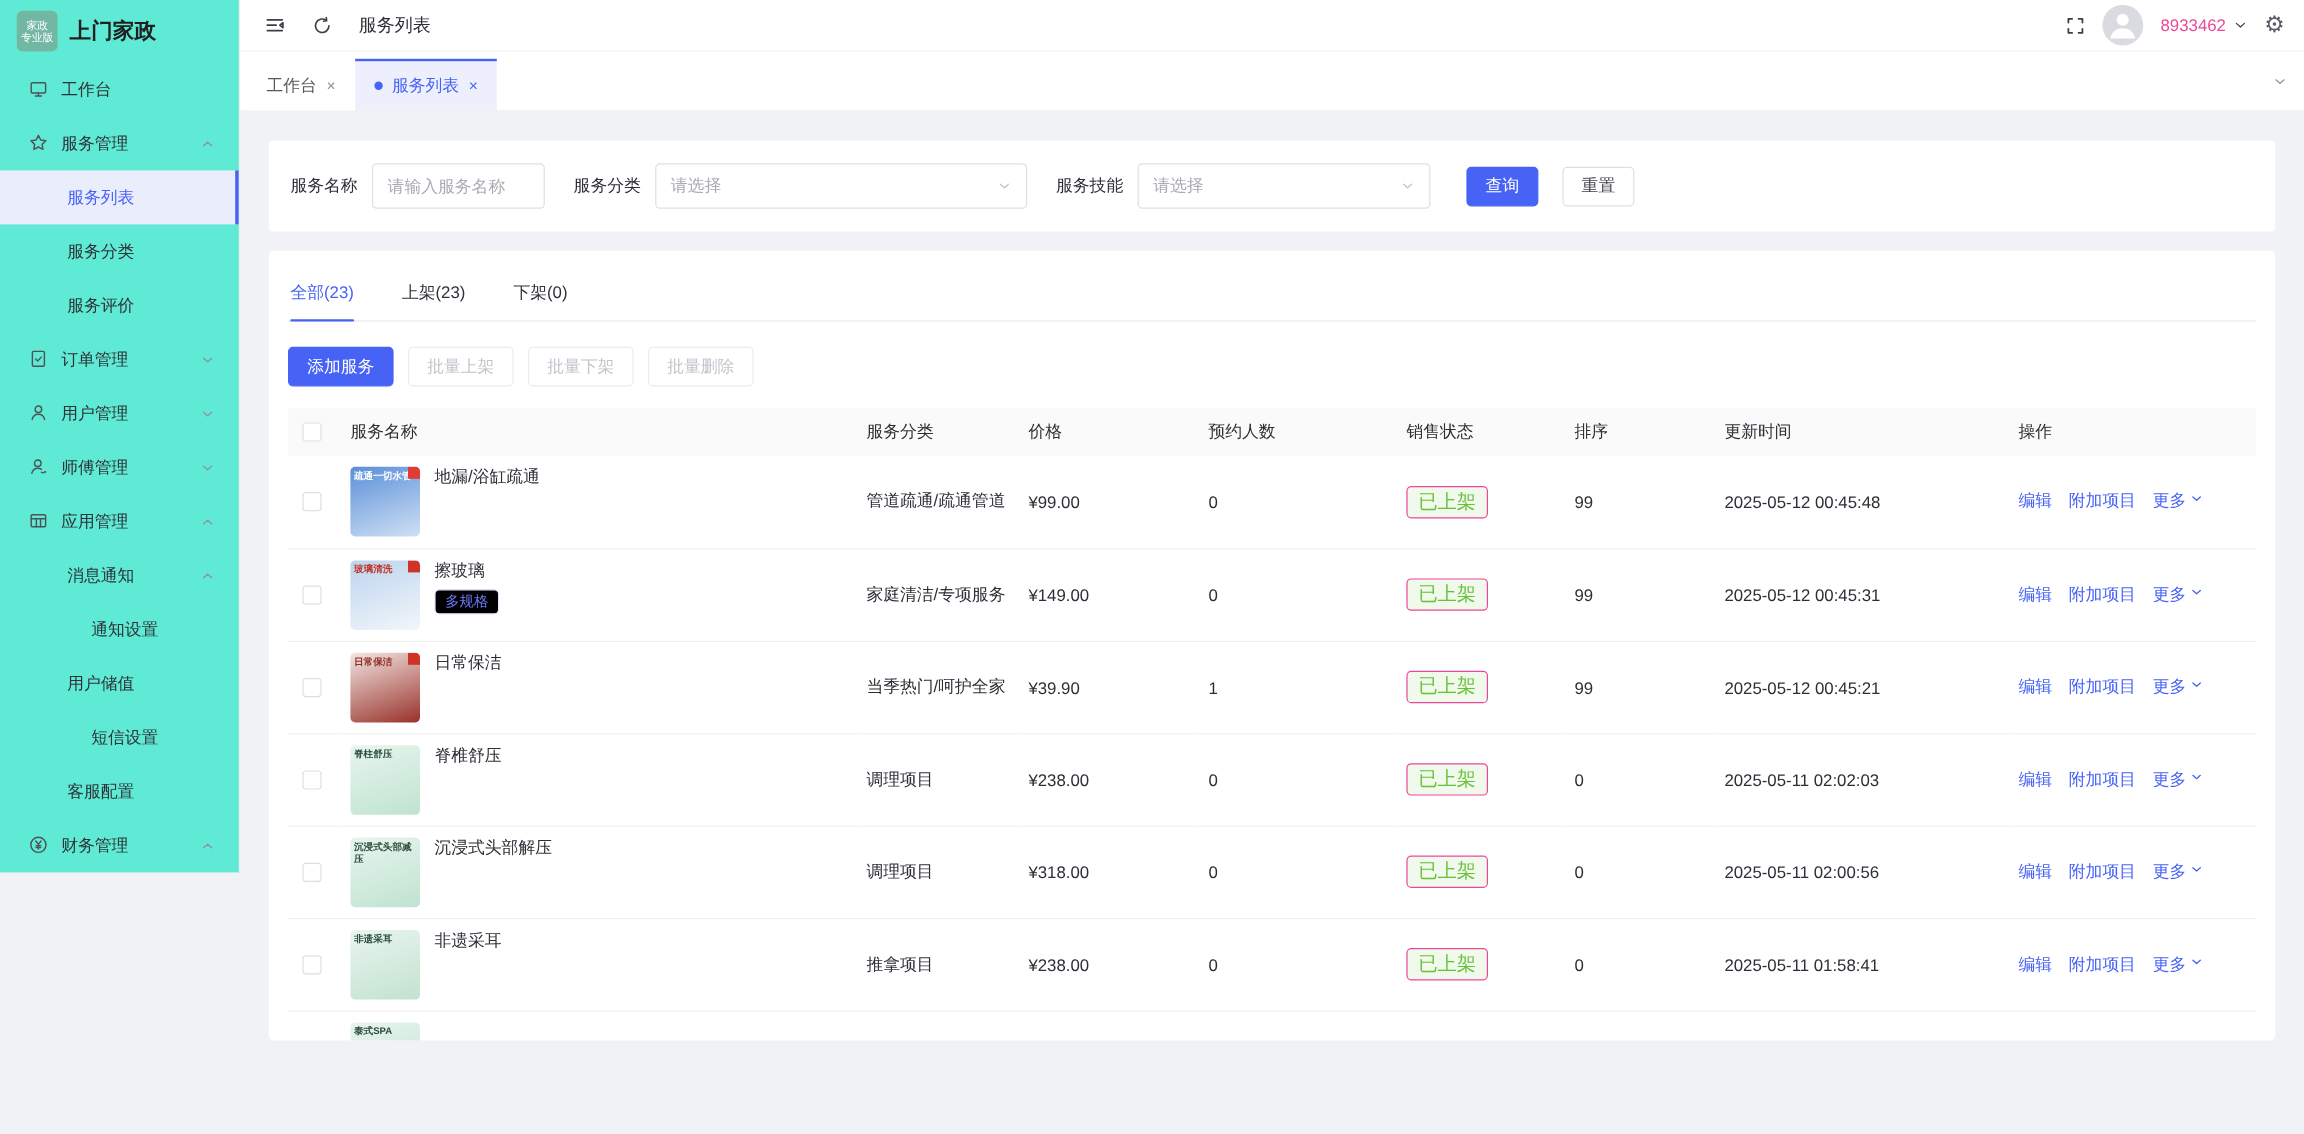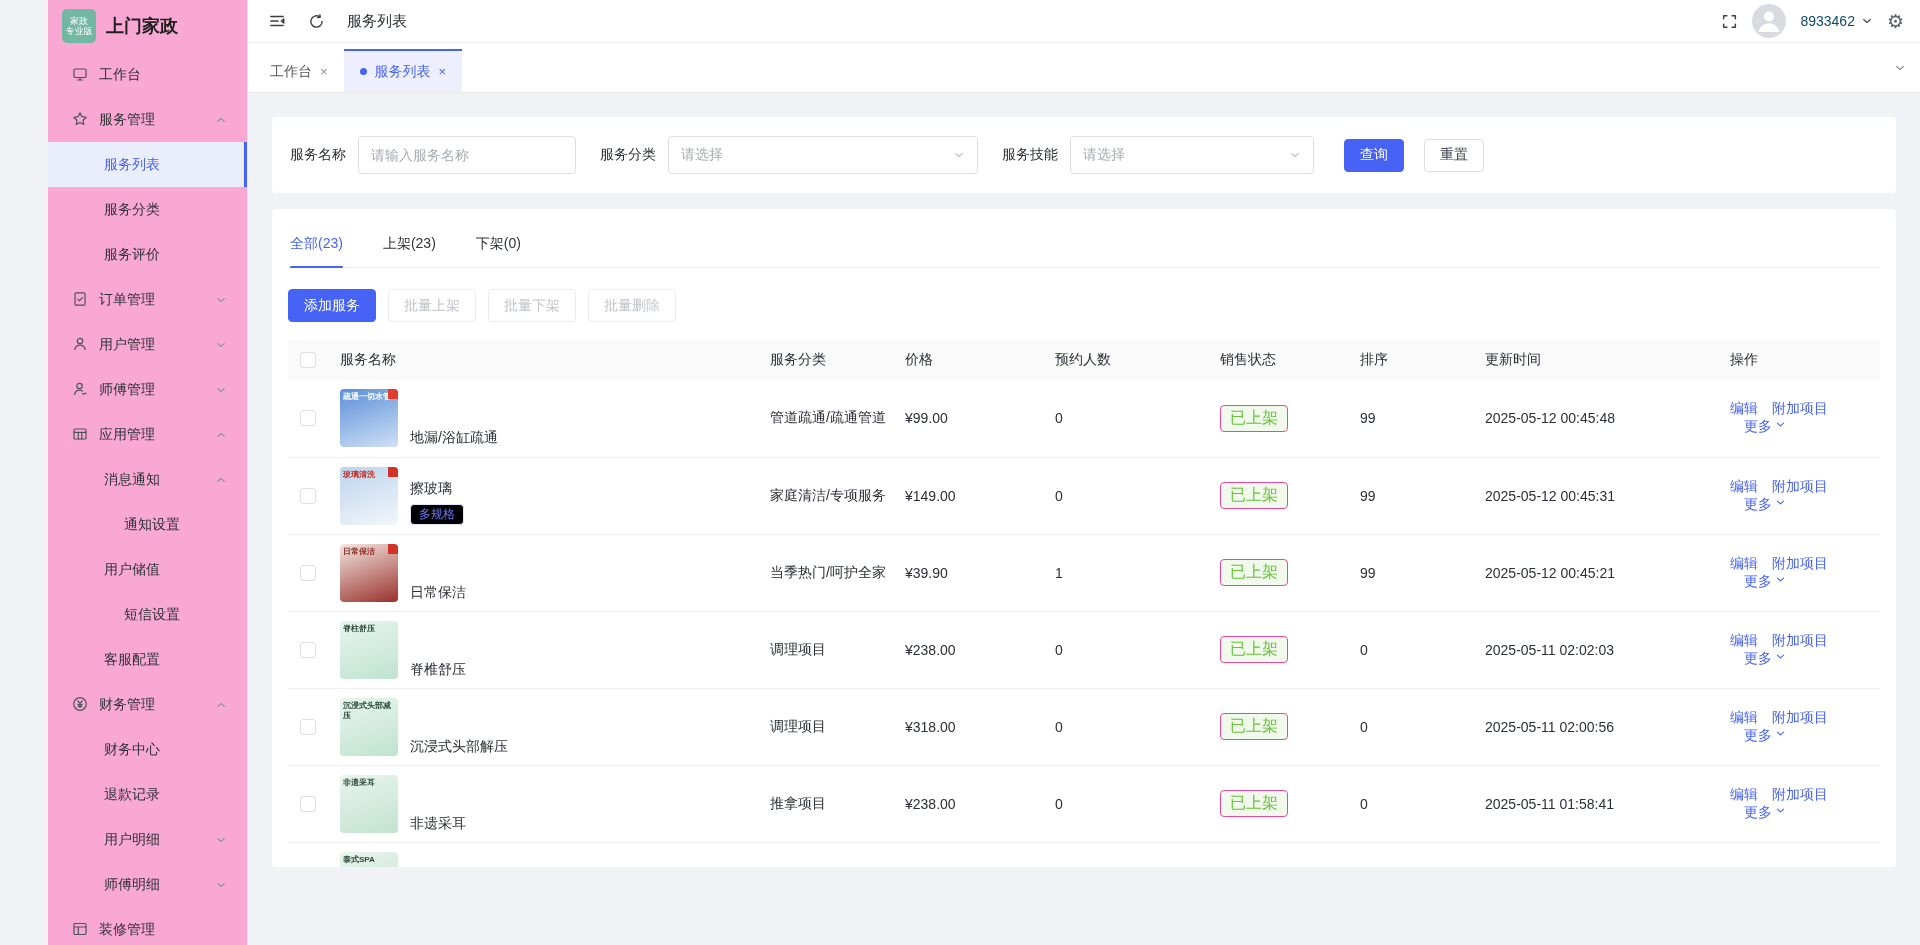--- a/index.html
+++ b/index.html
@@ -1,58 +1,58 @@
 <!DOCTYPE html>
 <html><head>
 <meta charset="utf-8">
 <style>
   * { margin:0; padding:0; box-sizing:border-box; }
   html,body { width:1920px; height:945px; overflow:hidden; }
   body { font-family:"Liberation Sans","DejaVu Sans",sans-serif; font-size:14px; color:#303133; background:#f0f2f5; display:flex; }
 
   
-  .sidebar { width:200px; height:945px; background:#f9a8d4; border-right:1px solid #eeeeef; flex:0 0 200px; overflow:hidden;margin-left:48px; }
+  .sidebar { width:200px; height:727px; background:#5eead4; border-right:1px solid #eeeeef; flex:0 0 200px; overflow:hidden; }
   .logo-row { height:52px; display:flex; align-items:center; padding:0 14px; }
   .logo-sq { width:34px; height:34px; border-radius:5px; background:#72b7a2; color:#fff; display:flex; flex-direction:column; align-items:center; justify-content:center; font-size:9px; line-height:10px; letter-spacing:0; }
   .app-name { font-size:18px; font-weight:bold; color:#1f1f1f; margin-left:10px; }
   .menu { }
   .m-item { height:45px; display:flex; align-items:center; padding-left:24px; padding-right:20px; cursor:pointer; position:relative; color:#2f3238; }
   .m-item .mi-icon { width:17px; height:17px; margin-right:10px; color:#4e5358; flex:0 0 17px; display:inline-flex; }
   .m-item.lvl2 { padding-left:56px; }
   .m-item.lvl3 { padding-left:76px; }
   .m-item .arr { margin-left:auto; display:inline-flex; color:#8f939b; }
   .m-item.active { background:#eaedfb; color:#4763f6; }
   .m-item.active::after { content:""; position:absolute; right:0; top:0; width:3px; height:100%; background:#4763f6; }
 
   
   .main { flex:1; display:flex; flex-direction:column; min-width:0; }
   .navbar { height:43px; background:#fff; border-bottom:1px solid #f0f0f0; display:flex; align-items:center; padding:0 16px 0 20px; }
   .nv-ic { display:inline-flex; color:#3c3f44; cursor:pointer; }
   .nv-title { margin-left:22px; font-size:15px; color:#2b2e33; }
   .nv-right { margin-left:auto; display:flex; align-items:center; gap:14px; }
   .avatar { width:34px; height:34px; border-radius:50%; background:#d9dbe0; display:flex; align-items:center; justify-content:center; }
-  .user-wrap { display:flex; align-items:center; gap:6px; cursor:pointer; color:#0c4a6e; }
+  .user-wrap { display:flex; align-items:center; gap:6px; cursor:pointer; color:#ec4899; }
   .gear { font-family:"DejaVu Sans",sans-serif; font-size:19px; color:#5a5e66; cursor:pointer; line-height:1; }
 
   .tabbar { height:50px; background:#fff; border-bottom:1px solid #ebebeb; display:flex; align-items:flex-end; padding-left:6px; position:relative; }
   .tab { height:43px; display:flex; align-items:center; gap:8px; padding:0 16px; cursor:pointer; color:#595959; background:#fff; border-top:2px solid transparent; }
   .tab .x { font-size:13px; color:#8a8f99; }
   .tab.active { background:#edf0fc; color:#4763f6; border-top-color:#4763f6; }
   .tab.active .x { color:#4763f6; }
   .tab .dot { width:7px; height:7px; border-radius:50%; background:#4763f6; display:none; }
   .tab.active .dot { display:inline-block; }
   .tabbar-arrow { position:absolute; right:14px; top:50%; transform:translateY(-50%); color:#8a8f99; cursor:pointer; display:inline-flex; }
 
   .content { flex:1; background:#f0f2f5; padding:24px 24px 0; overflow:hidden; }
 
   
   .card { background:#fff; border-radius:4px; }
   .filter-card { height:76px; display:flex; align-items:center; padding:0 18px; }
   .f-label { color:#2c2f36; margin-right:12px; white-space:nowrap; }
-  .f-input { width:218px; height:38px; border:1px solid #dcdfe6; border-radius:4px; padding:0 12px; font-size:14px; color:#303133; outline:none; font-family:inherit; }
+  .f-input { width:144px; height:38px; border:1px solid #dcdfe6; border-radius:4px; padding:0 12px; font-size:14px; color:#303133; outline:none; font-family:inherit; }
   .f-input::placeholder { color:#a8abb2; }
   .f-select { height:38px; border:1px solid #dcdfe6; border-radius:4px; padding:0 12px; display:flex; align-items:center; justify-content:space-between; color:#a8abb2; cursor:pointer; background:#fff; }
   .f-select .chev { color:#bfc3cc; display:inline-flex; }
   .ml24 { margin-left:24px; } .ml30 { margin-left:30px;text-align:center; } .ml20 { margin-left:20px; }
   .btn { height:33px; padding:0 15px; border-radius:4px; border:1px solid #dcdfe6; background:#fff; color:#3d4048; font-size:14px; cursor:pointer; font-family:inherit; }
   .btn.primary { background:#4763f6; border-color:#4763f6; color:#fff; }
   .btn.disabled { color:#c2c5cc; border-color:#ececee; cursor:not-allowed; }
 
   
   .table-card { margin-top:16px; padding:16px 16px 0; height:658px; overflow:hidden; }
@@ -60,21 +60,21 @@
   .s-tab { padding:10px 0 14px; margin-right:40px; cursor:pointer; color:#2f3238; position:relative; }
   .s-tab.active { color:#4763f6; }
   .s-tab.active::after { content:""; position:absolute; left:0; right:0; bottom:-1px; height:2px; background:#4763f6; border-radius:1px; }
   .btn-row { margin-top:21px; display:flex; gap:12px; }
 
   table { border-collapse:collapse; table-layout:fixed; width:100%; margin-top:18px; }
   thead th { background:#fafafa; height:40px; font-weight:500; color:#2c2f36; text-align:left; padding:0 8px; font-size:14px; }
   tbody td { height:77px; border-bottom:1px solid #f0f0f0; padding:0 8px; vertical-align:middle; color:#2c2f36; }
   th.cb-col, td.cb-col { padding-left:12px; }
   .cb { width:16px; height:16px; border:1px solid #dcdfe6; border-radius:3px; background:#fff; cursor:pointer; }
-  .name-cell { display:flex; align-items:flex-end; }
+  .name-cell { display:flex; align-items:flex-start; }
   .thumb { width:58px; height:58px; border-radius:4px; flex:0 0 58px; margin-right:12px; position:relative; overflow:hidden; cursor:pointer; }
   .thumb .t-label { position:absolute; top:3px; left:3px; font-size:8px; font-weight:bold; line-height:10px; max-width:52px; }
   .thumb .t-badge { position:absolute; top:0; right:0; width:10px; height:10px; }
   .name-box { display:flex; flex-direction:column; gap:6px; align-items:flex-start; min-width:0; }
   .spec-tag { font-size:12px; color:#6b79f7; background:#000000; border:1px solid #e2e6fc; border-radius:4px; padding:1px 8px; }
   .pill { display:inline-block; font-size:16px; color:#67c23a; background:#f0f9eb; border:1px solid #ec4899; border-radius:4px; padding:2px 9px; }
   .ops a { color:#4763f6; text-decoration:none; cursor:pointer; white-space:nowrap; }
   .ops a + a { margin-left:14px; }
   .more-chev { display:inline-flex; margin-left:3px; color:#4763f6; vertical-align:1px; }
 </style>

